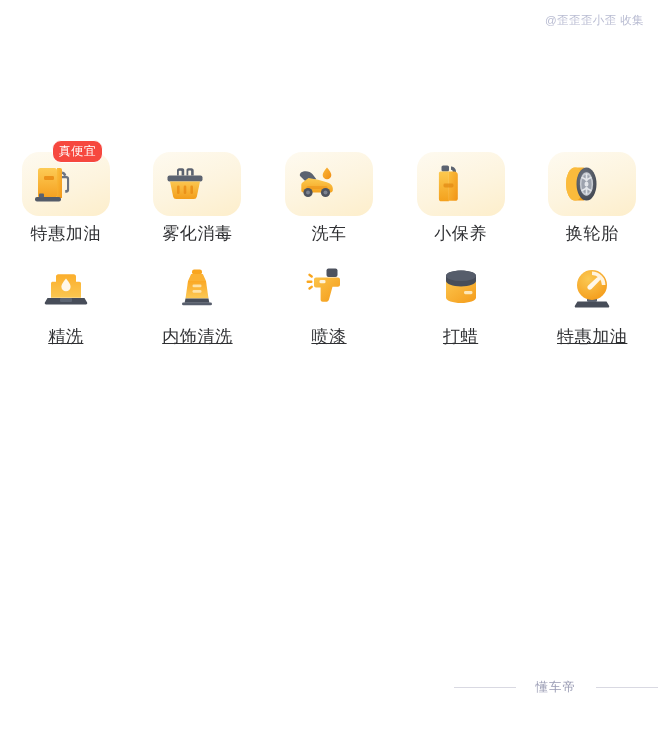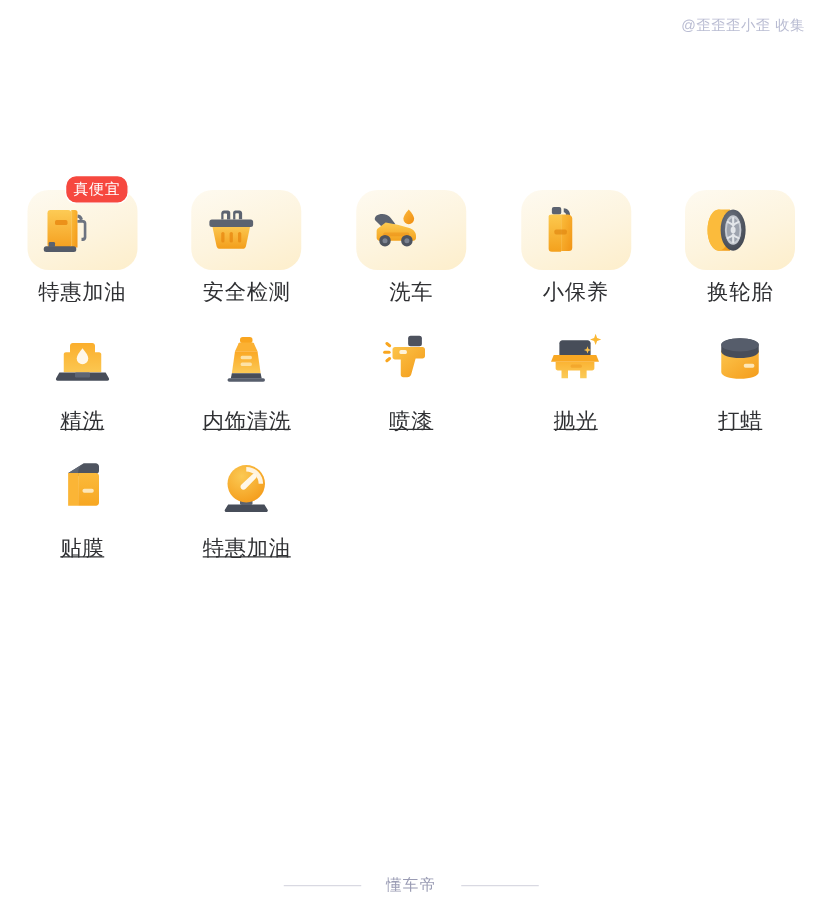--- a/index.html
+++ b/index.html
@@ -57,22 +57,22 @@
     padding: 4px 6px 5px;
     border-radius: 9px;
     border: 1.6px solid #fff;
     white-space: nowrap;
     letter-spacing: .5px;
     z-index: 4;
   }
 
   
   .footer {
-    position: absolute; left: 0; right: 0; top: 700px;
-    display: flex; align-items: center; justify-content: center;
+    position: absolute; left: 0; right: 0; top: 679px;
+    display: flex; align-items: center; justify-content: flex-end;
     gap: 20px;
   }
   .fline { width: 62px; height: 1px; background: #d9d9e2; }
   .ftext { font-size: 12.5px; color: #9a9cb4; letter-spacing: 1px; }
 </style>
 </head>
 <body>
 
 <div class="page">
 
@@ -123,21 +123,21 @@
             <path d="M24 18.5c0-1.2 1-2.2 2.2-2.2h3.2c1 0 1.8.8 1.8 1.8v5.4h-2.6v-4.2a.6.6 0 0 0-.6-.6h-1.6a.6.6 0 0 0-.6.6v4.2H24z" fill="#5C6370"></path>
             <path d="M33.5 18.1c0-1 .8-1.8 1.8-1.8h3.2c1.2 0 2.2 1 2.2 2.2v4.9h-2.6v-4.2a.6.6 0 0 0-.6-.6h-1.6a.6.6 0 0 0-.6.6v4.4h-1.8z" fill="#5C6370"></path>
             <rect x="14.5" y="23.5" width="35" height="6" rx="2" fill="#5C6370"></rect>
             <path d="M17 29.5h30l-3.2 15.2a3 3 0 0 1-2.9 2.3H23.1a3 3 0 0 1-2.9-2.3z" fill="url(#g2a)"></path>
             <rect x="24" y="33.5" width="2.6" height="8.5" rx="1.3" fill="#E98A12" opacity=".8"></rect>
             <rect x="30.7" y="33.5" width="2.6" height="8.5" rx="1.3" fill="#E98A12" opacity=".8"></rect>
             <rect x="37.4" y="33.5" width="2.6" height="8.5" rx="1.3" fill="#E98A12" opacity=".8"></rect>
           </svg>
         </div>
       </div>
-      <div class="label">安全检测</div>
+      <div class="label">雾化消毒</div>
     </div>
 
     <div class="cell row1">
       <div class="iconwrap">
         <div class="tile"></div>
         <div class="art">
           <svg viewBox="0 0 64 64">
             <defs>
               <linearGradient id="g3a" x1="0" y1="0" x2="0" y2="1">
                 <stop offset="0" stop-color="#FCCB52"></stop>
@@ -283,41 +283,20 @@
               <rect x="5.5" y="20.5" width="6" height="2.4" rx="1.2"></rect>
               <rect x="7" y="14.5" width="5.2" height="2.4" rx="1.2" transform="rotate(38 9.6 15.7)"></rect>
               <rect x="7" y="26.5" width="5.2" height="2.4" rx="1.2" transform="rotate(-38 9.6 27.7)"></rect>
             </g>
           </svg>
         </div>
       </div>
       <div class="label">喷漆</div>
     </div>
 
-    <div class="cell row2">
-      <div class="iconwrap">
-        <div class="art">
-          <svg viewBox="0 0 56 56">
-            <defs>
-              <linearGradient id="g9a" x1="0" y1="0" x2="0" y2="1">
-                <stop offset="0" stop-color="#FBB333"></stop>
-                  <stop offset="1" stop-color="#FBCB58"></stop>
-              </linearGradient>
-            </defs>
-            <path d="M14.5 14.5c0-1.3 1.1-2.4 2.4-2.4h20.2c1.3 0 2.4 1.1 2.4 2.4v9.6H14.5z" fill="#474D59"></path>
-            <path d="M10 24h34l2.2 5.3H7.8z" fill="#F9A823"></path>
-            <path d="M11.5 29.3h31v5.2c0 1-.8 1.8-1.8 1.8h-4.4v6.2h-5.2v-6.2H21.4v6.2h-5.2v-6.2h-2.9c-1 0-1.8-.8-1.8-1.8z" fill="url(#g9a)"></path>
-            <rect x="23.5" y="31.5" width="9" height="2.6" rx="1.2" fill="#F0A128" opacity=".75"></rect>
-            <path d="M43.5 7l1.2 3.3 3.3 1.2-3.3 1.2-1.2 3.3-1.2-3.3-3.3-1.2 3.3-1.2z" fill="#FBB833"></path>
-            <path d="M37 17l.8 2.1 2.1.8-2.1.8-.8 2.1-.8-2.1-2.1-.8 2.1-.8z" fill="#FBC14A"></path>
-          </svg>
-        </div>
-      </div>
-      <div class="label">抛光</div>
-    </div>
 
     <div class="cell row2">
       <div class="iconwrap">
         <div class="art">
           <svg viewBox="0 0 56 56">
             <defs>
               <linearGradient id="g10a" x1="0" y1="0" x2="1" y2="1">
                 <stop offset="0" stop-color="#FCC44C"></stop>
                   <stop offset="1" stop-color="#F49C1B"></stop>
               </linearGradient>
@@ -326,40 +305,20 @@
             <ellipse cx="28" cy="21" rx="15" ry="5.2" fill="#FBC34C"></ellipse>
             <path d="M13 15.8c0-3 6.7-5.3 15-5.3s15 2.3 15 5.3v5.3c0 3-6.7 5.3-15 5.3s-15-2.3-15-5.3z" fill="#474D59"></path>
             <ellipse cx="28" cy="15.8" rx="15" ry="5.3" fill="#565D6B"></ellipse>
             <rect x="31" y="31" width="8.5" height="3.2" rx="1.4" fill="#FDEBC4" opacity=".92"></rect>
           </svg>
         </div>
       </div>
       <div class="label">打蜡</div>
     </div>
 
-    <div class="cell row3">
-      <div class="iconwrap">
-        <div class="art">
-          <svg viewBox="0 0 56 56">
-            <defs>
-              <linearGradient id="g11a" x1="0" y1="0" x2="0" y2="1">
-                <stop offset="0" stop-color="#FBBA3B"></stop>
-                  <stop offset="1" stop-color="#F7A722"></stop>
-              </linearGradient>
-            </defs>
-            <path d="M16.5 16.5L29 8.5h9.5c1.5 0 2.7 1.2 2.7 2.7v3.6c0 1.6-1.4 2.3-2.9 2.6l-10.8 2.1z" fill="#4E545F"></path>
-            <path d="M16.5 16.3L29.3 8.5c-3 1.6-4.8 4.2-4.8 7.6v1.4z" fill="#5F6673"></path>
-            <path d="M16.5 16.4h8v26.1h-8z" fill="#FBB536"></path>
-            <path d="M24.5 16.4h14.3c1.3 0 2.4 1 2.4 2.4v21.3c0 1.3-1.1 2.4-2.4 2.4H24.5z" fill="url(#g11a)"></path>
-            <rect x="28" y="29" width="9" height="3.2" rx="1.4" fill="#FDEBC4" opacity=".92"></rect>
-          </svg>
-        </div>
-      </div>
-      <div class="label">贴膜</div>
-    </div>
 
 
 
 
     <div class="cell row3">
       <div class="iconwrap">
         <div class="art">
           <svg viewBox="0 0 56 56">
             <defs>
               <radialGradient id="g15a" cx=".38" cy=".3" r=".8">

